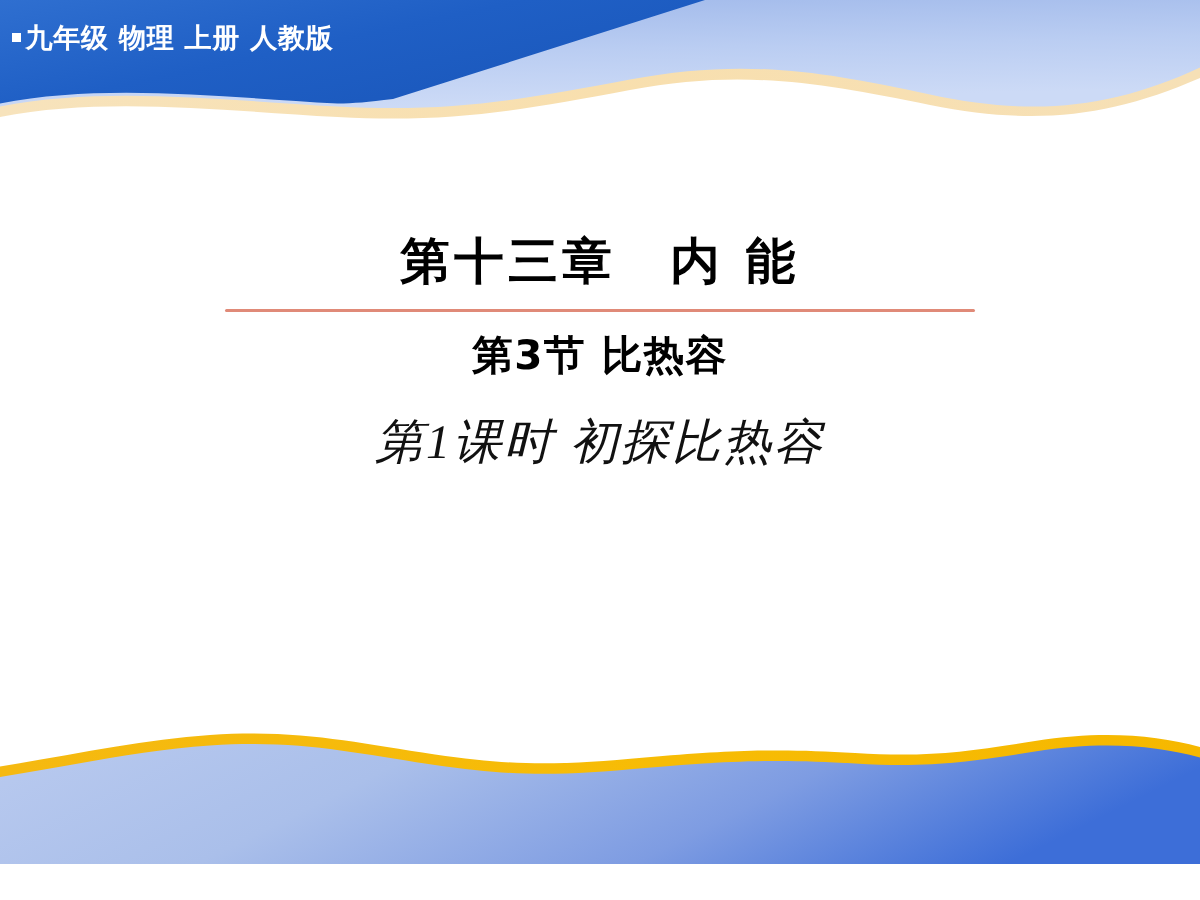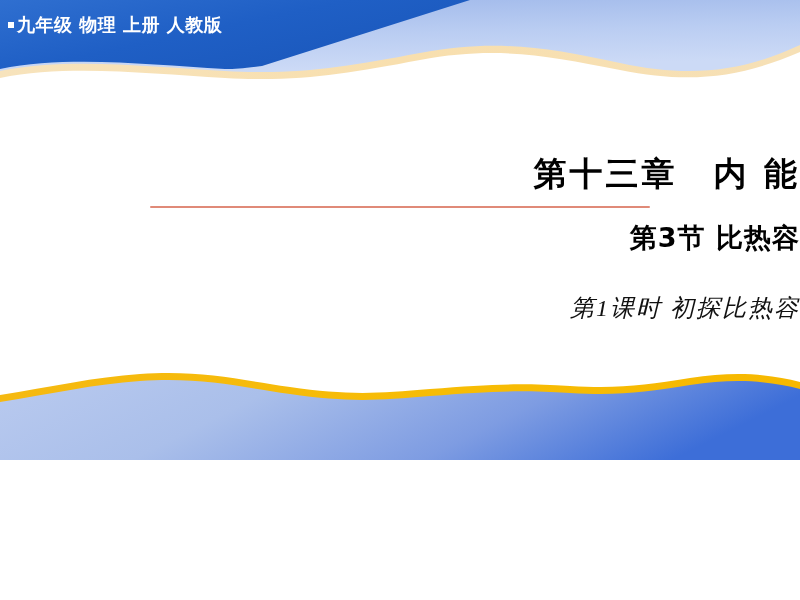--- a/index.html
+++ b/index.html
@@ -6,21 +6,21 @@
     margin: 0;
     padding: 0;
     background: #ffffff;
   }
   body {
     font-family: "Liberation Sans", "DejaVu Sans", sans-serif;
   }
   #slide {
     position: relative;
     width: 800px;
-    height: 460px;
+    height: 576px;
     background: #ffffff;
     overflow: hidden;
   }
 
   
   .deco-top {
     position: absolute;
     top: 0;
     left: 0;
     width: 800px;
@@ -57,21 +57,21 @@
     vertical-align: 3px;
     margin-right: 3px;
   }
 
   
   .body-area {
     position: absolute;
     left: 0;
     top: 150px;
     width: 800px;
-    text-align: right;
+    text-align: center;
   }
   .chapter-title {
     font-size: 33px;
     font-weight: bold;
     color: #000000;
     letter-spacing: 3px;
     line-height: 48px;
     font-family: "DejaVu Sans", "Liberation Sans", sans-serif;
     white-space: pre;
   }
@@ -86,22 +86,22 @@
     margin-top: 12px;
     font-size: 27px;
     font-weight: bold;
     color: #000000;
     letter-spacing: 1px;
     line-height: 36px;
     font-family: "DejaVu Sans", "Liberation Sans", sans-serif;
     white-space: pre;
   }
   .lesson-title {
-    margin-top: 34px;
-    font-size: 24px;
+    margin-top: 20px;
+    font-size: 32px;
     color: #111111;
     letter-spacing: 2px;
     line-height: 36px;
     font-family: "Liberation Serif", "DejaVu Serif", serif;
     font-style: italic;
     white-space: pre;
   }
 </style>
 </head>
 <body>

